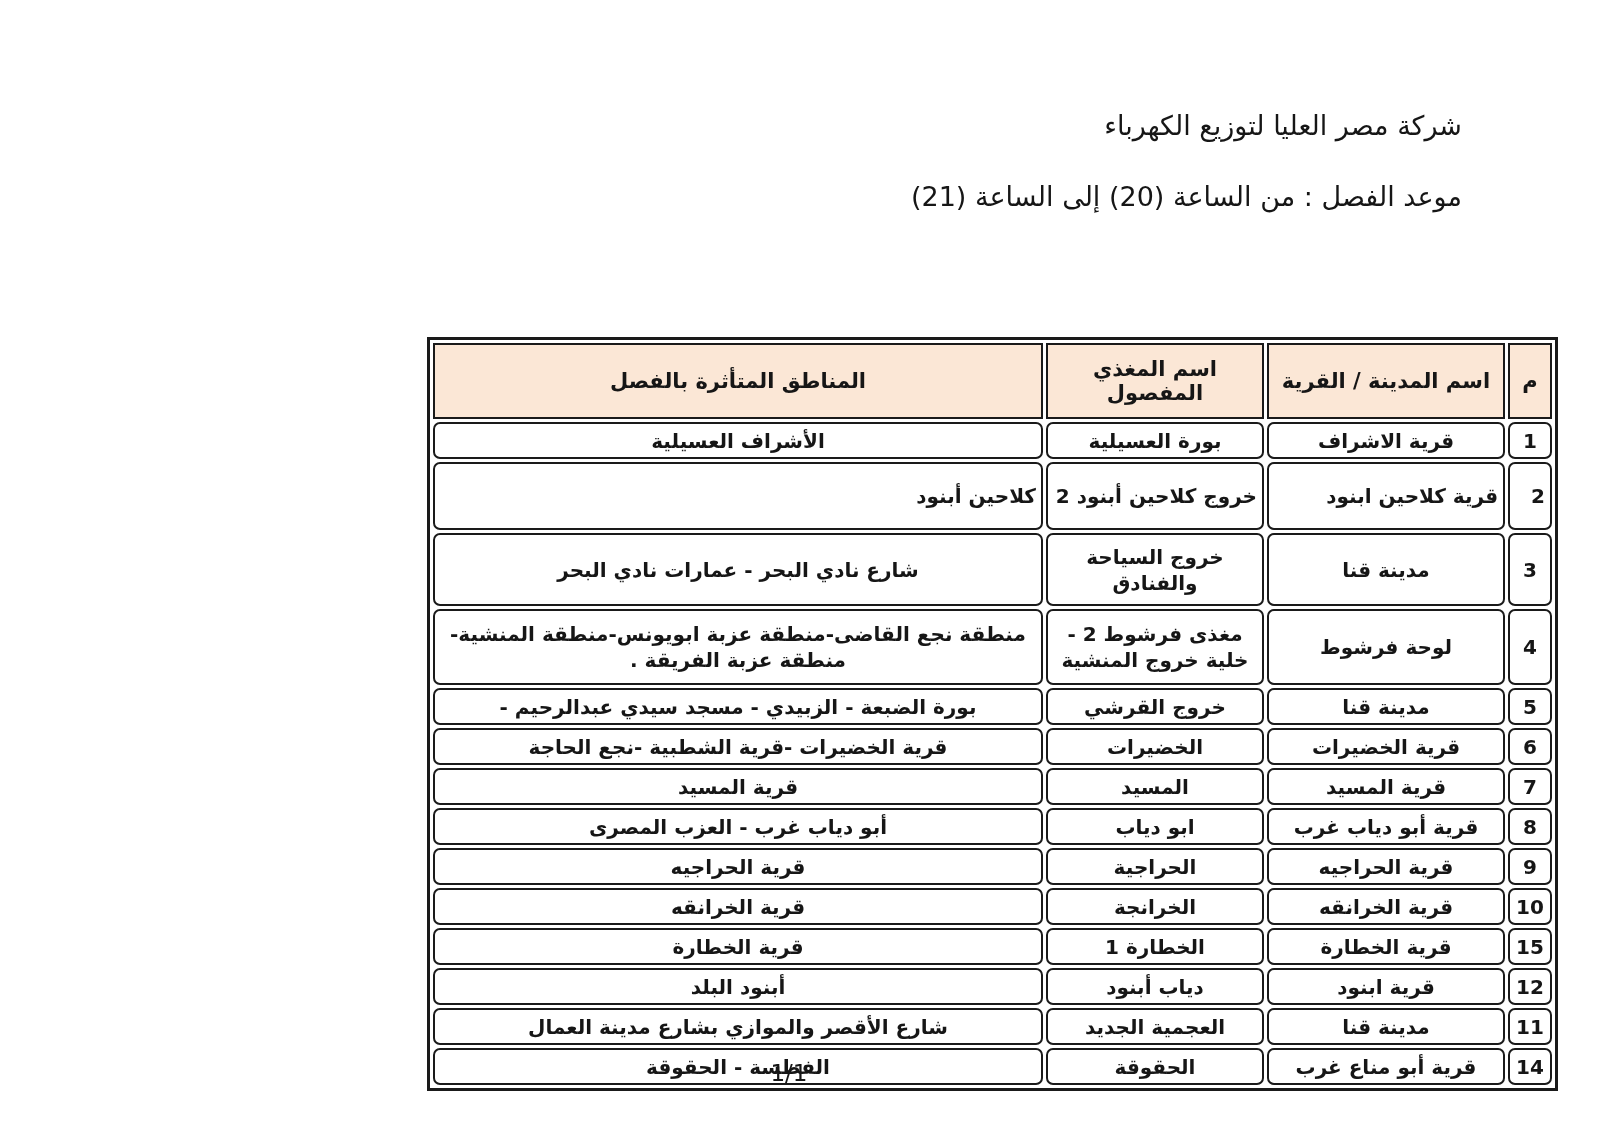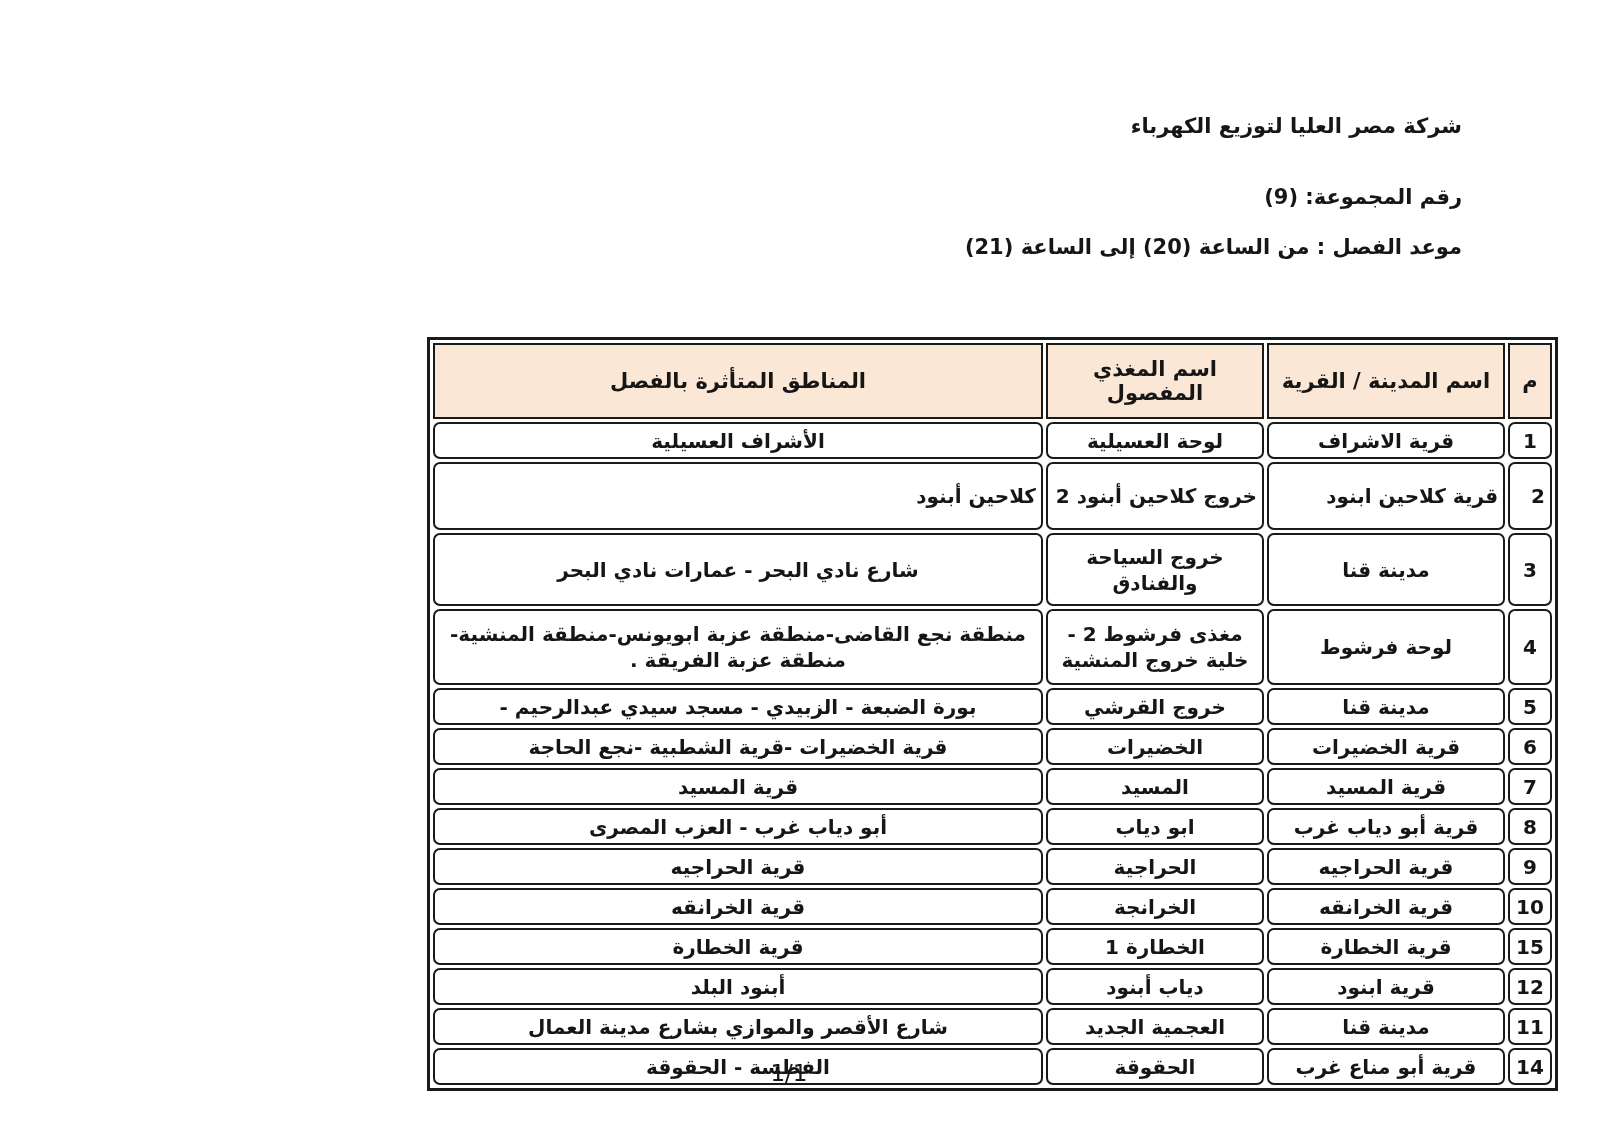--- a/index.html
+++ b/index.html
@@ -10,22 +10,22 @@
     font-family:"DejaVu Sans","Liberation Sans",sans-serif;
     color:#161616;
     overflow:hidden;
   }
   
   .doc-header{
     position:absolute;
     top:112px;right:138px;
     direction:rtl;
     text-align:right;
-    font-weight:bold;
-    font-size:21px;
+    font-weight:normal;
+    font-size:27px;
     line-height:28px;
     margin-left:48px;
   }
   .doc-header .h-line{display:block;}
   .doc-header .h-company{margin-bottom:43px;}
   .doc-header .h-group{margin-bottom:22px;}
   .doc-header .h-time{margin-bottom:22px;}
   
   .table-wrap{
     position:absolute;
@@ -77,21 +77,20 @@
     text-align:center;
     font-weight:normal;
     font-size:23px;
   }
 </style>
 </head>
 <body>
 
 <div class="doc-header">
   <span class="h-line h-company">شركة مصر العليا لتوزيع الكهرباء</span>
-  <span class="h-line h-group">رقم المجموعة: (9)</span>
   <span class="h-line h-time">موعد الفصل : من الساعة (20) إلى الساعة (21)</span>
 </div>
 
 <div class="table-wrap">
   <table class="schedule">
     <colgroup>
       <col class="c-num">
       <col class="c-city">
       <col class="c-feeder">
       <col class="c-areas">
@@ -101,21 +100,21 @@
         <th>م</th>
         <th>اسم المدينة / القرية</th>
         <th>اسم المغذي المفصول</th>
         <th>المناطق المتأثرة بالفصل</th>
       </tr>
     </thead>
     <tbody id="schedule-body">
         <tr>
           <td>1</td>
           <td>قرية الاشراف</td>
-          <td>لوحة العسيلية</td>
+          <td>بورة العسيلية</td>
           <td>الأشراف العسيلية</td>
         </tr>
         <tr>
           <td>2</td>
           <td>قرية كلاحين ابنود</td>
           <td>خروج كلاحين أبنود 2</td>
           <td>كلاحين أبنود</td>
         </tr>
         <tr>
           <td>3</td>

